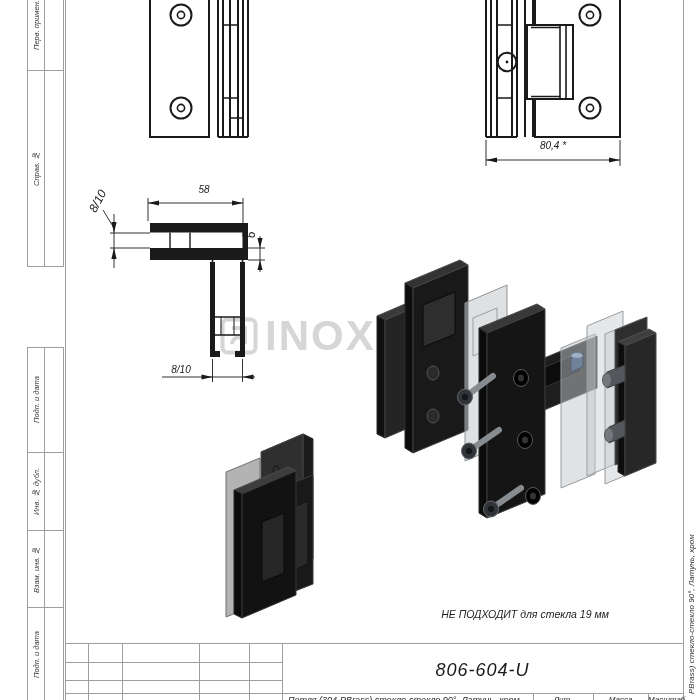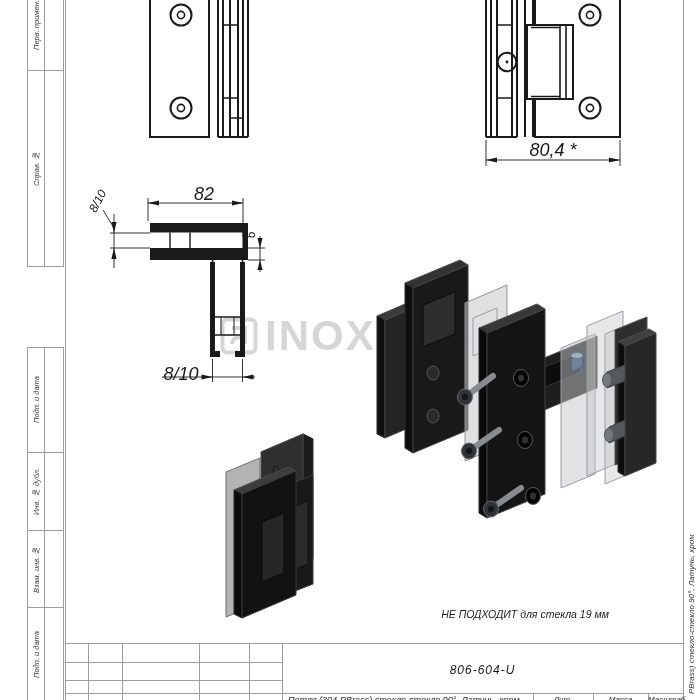--- a/index.html
+++ b/index.html
@@ -8,26 +8,26 @@
   .abs{position:absolute;}
   
   .fline{position:absolute;background:#9e9e9e;}
   
   .mcell{position:absolute;left:27px;width:37px;border:1px solid #9e9e9e;box-sizing:border-box;}
   .mcell .divider{position:absolute;left:16px;top:0;bottom:0;width:1px;background:#9e9e9e;}
   .mlabel{position:absolute;left:0;top:0;bottom:0;width:16px;display:flex;align-items:center;justify-content:center;
           writing-mode:vertical-rl;transform:rotate(180deg);
           font-style:italic;font-size:7.5px;color:#3a3a3a;white-space:nowrap;}
   
-  .dim{position:absolute;font-style:italic;font-size:18px;color:#1a1a1a;white-space:nowrap;z-index:6;}
+  .dim{position:absolute;font-style:italic;font-size:10px;color:#1a1a1a;white-space:nowrap;z-index:6;}
   .note{position:absolute;left:420px;top:608px;width:210px;text-align:center;
         font-style:italic;font-size:10.5px;color:#222;z-index:6;}
   .designation{position:absolute;left:282px;top:649px;width:401px;height:42px;
         display:flex;align-items:center;justify-content:center;
-        font-style:italic;font-size:12px;letter-spacing:1px;color:#1a1a1a;z-index:6;}
+        font-style:italic;font-size:18px;letter-spacing:1px;color:#1a1a1a;z-index:6;}
   .tb-part{position:absolute;font-style:italic;color:#2a2a2a;z-index:6;white-space:nowrap;}
   .side-text{position:absolute;left:685px;top:472px;height:222px;width:13px;
         writing-mode:vertical-rl;transform:rotate(180deg);
         display:flex;align-items:center;font-style:italic;font-size:8px;color:#333;white-space:nowrap;z-index:6;}
   
   .watermark{position:absolute;left:220px;top:314px;display:flex;align-items:center;gap:7px;z-index:1;}
   .wm-text{font-weight:bold;font-size:42px;line-height:44px;letter-spacing:2px;color:#d6d6d6;}
   svg{display:block;}
   .z2{z-index:2;} .z3{z-index:3;}
 </style>
@@ -229,21 +229,21 @@
 
     <polygon points="8,84 42,70 42,215 8,229" fill="rgba(171,171,171,0.9)" stroke="#6f6f6f"></polygon>
 
     <polygon points="16,102 70,79 78,83 24,106" fill="#3d3d3d" stroke="#4d4d4d"></polygon>
     <polygon points="16,102 24,106 24,230 16,226" fill="#0c0c0c" stroke="#262626"></polygon>
     <polygon points="24,106 78,83 78,207 24,230" fill="#121212" stroke="#383838"></polygon>
     <polygon points="44,134 66,125 66,185 44,194" fill="#262626" stroke="#0a0a0a"></polygon>
   </svg>
 
   <span class="dim" style="left:515px;top:140px;width:76px;text-align:center;">80,4 *</span>
-  <span class="dim" style="left:186px;top:184px;width:36px;text-align:center;">82</span>
+  <span class="dim" style="left:186px;top:184px;width:36px;text-align:center;">58</span>
   <span class="dim" style="left:86px;top:194px;font-size:12px;transform:rotate(-62deg);">8/10</span>
   <span class="dim" style="left:248px;top:228px;font-size:12px;transform:rotate(-90deg);">6</span>
   <span class="dim" style="left:160px;top:364px;width:42px;text-align:center;">8/10</span>
 
   <div class="note">НЕ ПОДХОДИТ для стекла 19 мм</div>
 
   <div class="fline" style="left:65px;top:643px;width:618px;height:1px;"></div>
   <div class="fline" style="left:65px;top:662px;width:217px;height:1px;"></div>
   <div class="fline" style="left:65px;top:680px;width:217px;height:1px;"></div>
   <div class="fline" style="left:65px;top:693px;width:618px;height:1px;"></div>

